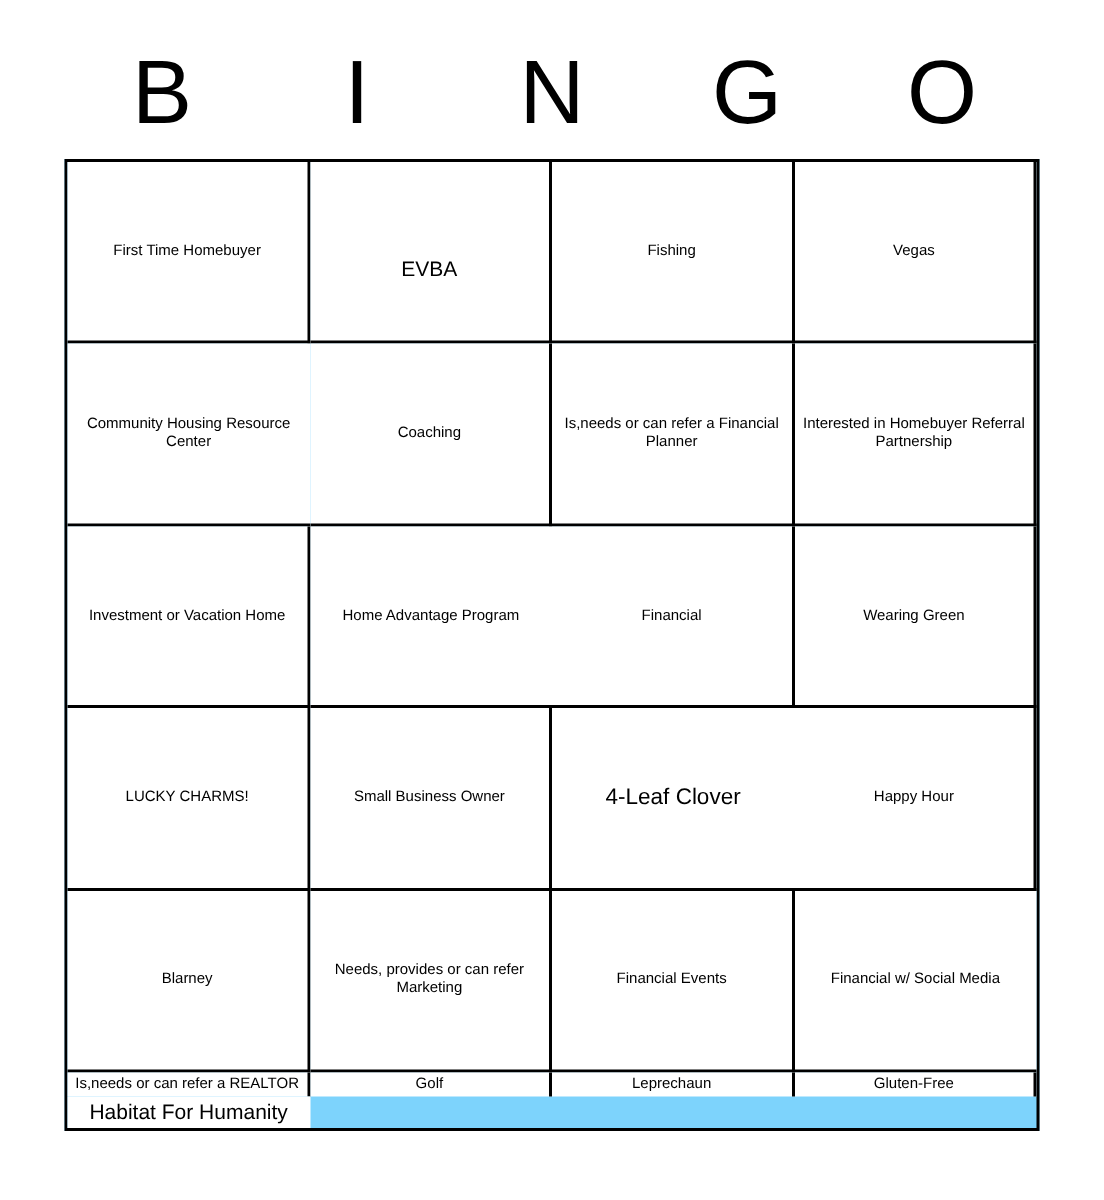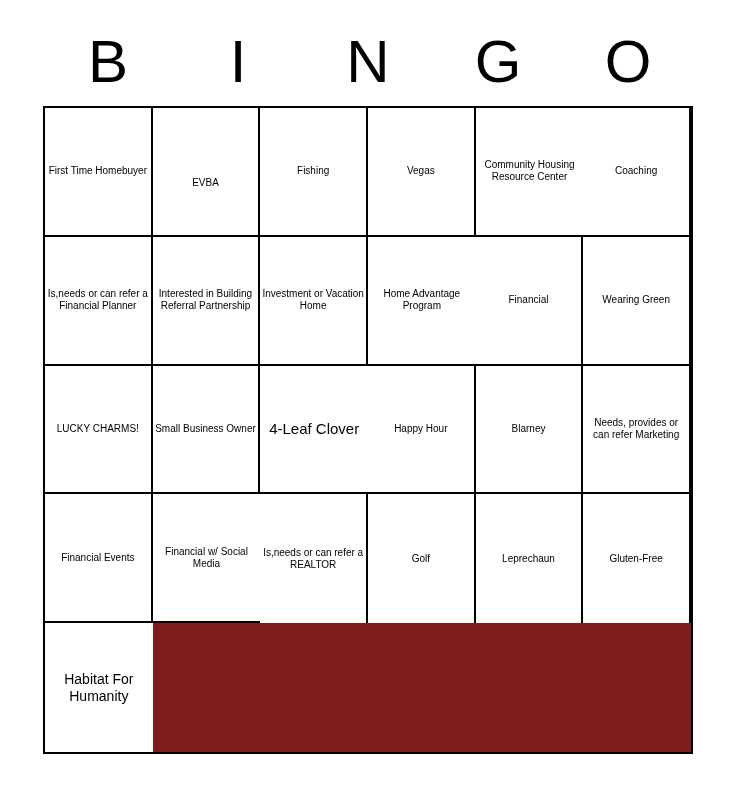--- a/index.html
+++ b/index.html
@@ -28,23 +28,23 @@
     font-weight: 400;
     color: #000000;
   }
   .bingo-grid {
     width: 650px;
     height: 648px;
     margin: 14px auto 0 auto;
     border: 2px solid #000000;
     box-sizing: border-box;
     display: grid;
-    grid-template-columns: repeat(6, 1fr);
+    grid-template-columns: repeat(4, 1fr);
     grid-template-rows: repeat(5, 1fr);
-    background: #7f1d1d;
+    background: #7dd3fc;
   }
   .bingo-cell {
     border-right: 2px solid #000000;
     border-bottom: 2px solid #000000;
     box-sizing: border-box;
     display: flex;
     align-items: center;
     justify-content: center;
     padding: 2px;
     overflow: hidden;
@@ -72,40 +72,40 @@
     <div class="bingo-letter">N</div>
     <div class="bingo-letter">G</div>
     <div class="bingo-letter">O</div>
   </div>
 
   <div class="bingo-grid">
     <div class="bingo-cell">
         <div class="cell-text" style="font-size: 10px;">First Time Homebuyer</div>
       </div>
     <div class="bingo-cell">
-        <div class="cell-text" style="font-size: 10px; margin-top: 24px;">EVBA</div>
+        <div class="cell-text" style="font-size: 14px; margin-top: 24px;">EVBA</div>
       </div>
     <div class="bingo-cell">
         <div class="cell-text" style="font-size: 10px;">Fishing</div>
       </div>
     <div class="bingo-cell">
         <div class="cell-text" style="font-size: 10px;">Vegas</div>
       </div>
     <div class="bingo-cell">
         <div class="cell-text" style="font-size: 10px;">Community Housing Resource Center</div>
       </div>
 
     <div class="bingo-cell">
         <div class="cell-text" style="font-size: 10px;">Coaching</div>
       </div>
     <div class="bingo-cell">
         <div class="cell-text" style="font-size: 10px;">Is,needs or can refer a Financial Planner</div>
       </div>
     <div class="bingo-cell">
-        <div class="cell-text" style="font-size: 10px;">Interested in Building Referral Partnership</div>
+        <div class="cell-text" style="font-size: 10px;">Interested in Homebuyer Referral Partnership</div>
       </div>
     <div class="bingo-cell">
         <div class="cell-text" style="font-size: 10px;">Investment or Vacation Home</div>
       </div>
     <div class="bingo-cell">
         <div class="cell-text" style="font-size: 10px;">Home Advantage Program</div>
       </div>
 
     <div class="bingo-cell">
         <div class="cell-text" style="font-size: 10px;">Financial</div>

